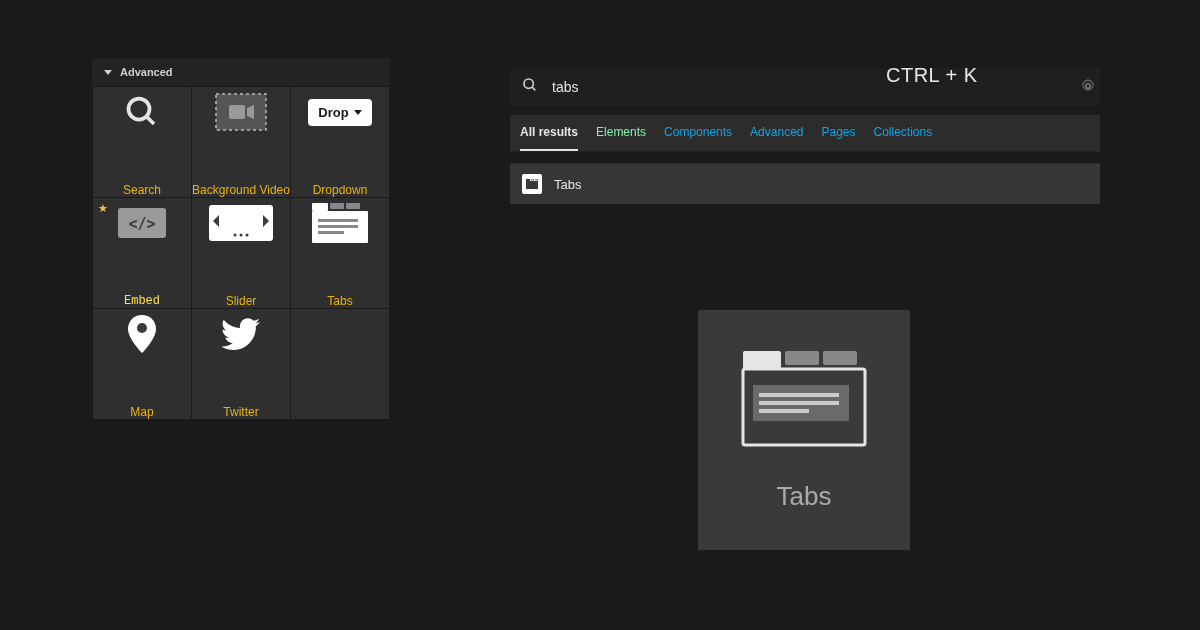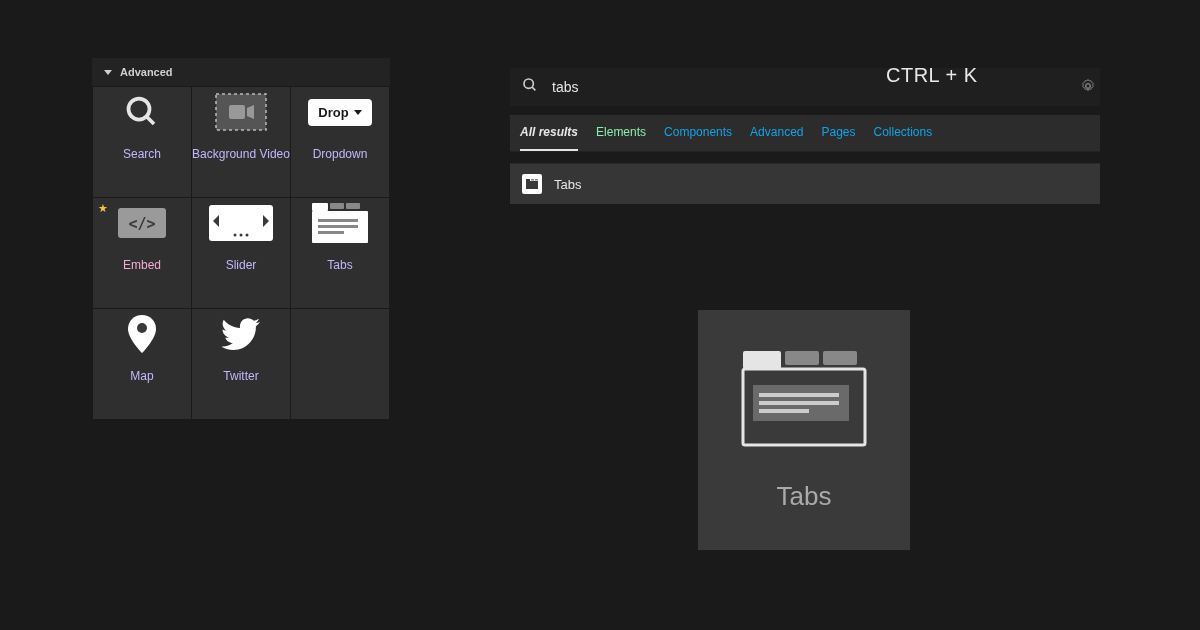--- a/index.html
+++ b/index.html
@@ -42,40 +42,40 @@
       grid-template-columns: repeat(3, 1fr);
       gap: 1px;
       background: #1a1a1a;
       padding: 1px;
     }
     .element-cell {
       background: #2f2f2f;
       display: flex;
       flex-direction: column;
       align-items: center;
-      justify-content: flex-start;
+      justify-content: space-between;
       height: 110px;
       color: #b0b0b0;
       font-size: 12px;
       position: relative;
       cursor: pointer;
     }
     .element-cell .icon-wrap {
       height: 50px;
       display: flex;
       align-items: center;
       justify-content: center;
       margin-bottom: 10px;
     }
     .element-cell .label {
       text-align: center;
       line-height: 1.2;
-      color: #c4b5fd;
-    }
-    .element-cell.dimmed .label { color: #f9a8d4; }
+      color: #eab308;
+    }
+    .element-cell.dimmed .label { color: #fde047; font-family: Liberation Mono, monospace; }
     .star-badge {
       position: absolute;
       top: 4px;
       left: 5px;
       color: #f5c242;
       font-size: 11px;
     }
     
     
     .search-bar {
@@ -123,21 +123,20 @@
     .filter-tab {
       color: #0ea5e9;
       font-size: 12px;
       padding-bottom: 10px;
       cursor: pointer;
     }
     .filter-tab.active {
       color: #e5e5e5;
       font-weight: 600;
       border-bottom: 2px solid #e5e5e5;
-      font-style: italic;
     }
     
     
     .results {
       position: absolute;
       left: 510px;
       top: 163px;
       width: 590px;
       background: #363636;
     }

